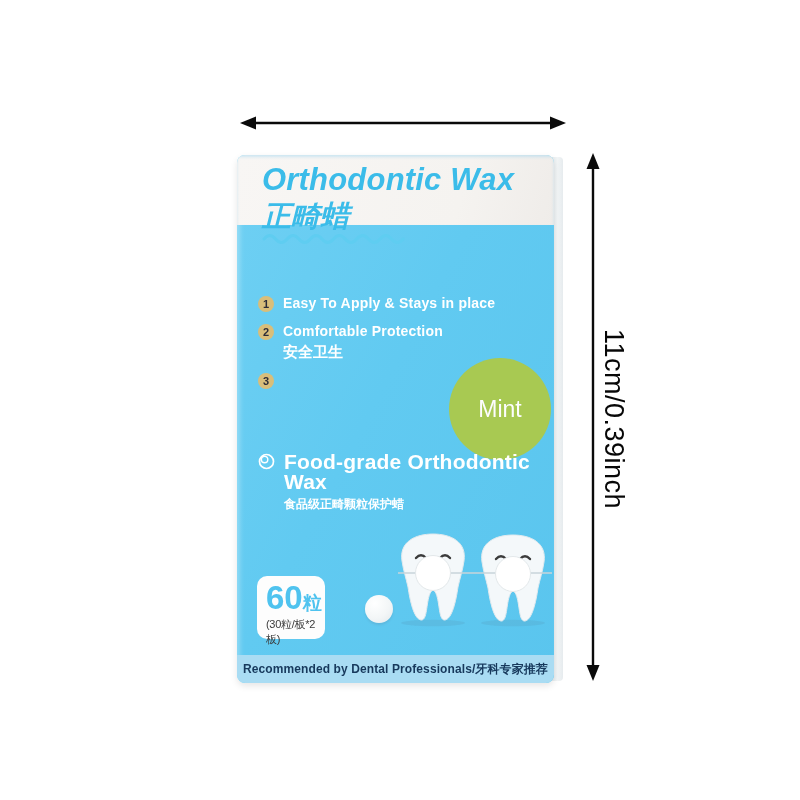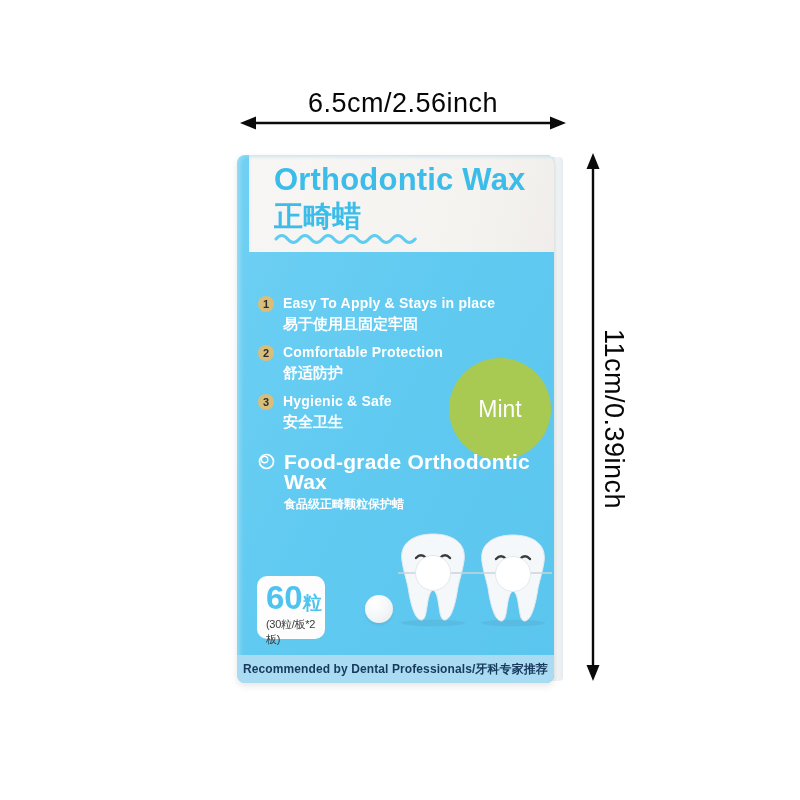--- a/index.html
+++ b/index.html
@@ -44,23 +44,24 @@
     border-radius: 0 4px 4px 0;
   }
   .box-front {
     position: absolute; left: 0; top: 0; width: 317px; height: 528px;
     background: linear-gradient(118deg, #6fd0f3 0%, #61caf1 45%, #5ac5ee 100%);
     border-radius: 8px;
     overflow: hidden;
     box-shadow: 0 3px 7px rgba(0,0,0,0.10), inset 3px 0 5px rgba(255,255,255,0.30);
   }
   .box-header {
-    position: absolute; left: 12px; top: 0; width: 100%; height: 97px;
+    position: absolute; left: 0; top: 0; width: 100%; height: 70px;
     background: linear-gradient(105deg, #f8f6f4 0%, #f5f3f0 70%, #efece9 100%);
     box-shadow: inset 0 2px 3px rgba(150,210,240,0.45);
+    font-style: italic;
   }
   .title-en {
     position: absolute; left: 25px; top: 7px;
     font-size: 31px; font-weight: bold; color: #3bbce9; letter-spacing: 0.2px;
   }
   .title-zh {
     position: absolute; left: 25px; top: 42px;
     font-size: 29px; font-weight: bold; color: #3bbce9;
   }
   .wavy { position: absolute; left: 25px; top: 78px; }
@@ -117,21 +118,20 @@
   }
   .box-footer span {
     font-size: 12px; font-weight: bold; color: #17395c; letter-spacing: 0.1px;
   }
 </style>
 </head>
 <body>
 
 <div id="canvas">
 
-  <div class="dim-label-h">6.5cm/2.56inch</div>
   <svg class="h-arrow" width="328" height="22" viewBox="0 0 328 22">
     <line x1="14" y1="11" x2="314" y2="11" stroke="#0a0a0a" stroke-width="2.4"></line>
     <polygon points="1,11 17,4.5 17,17.5" fill="#0a0a0a"></polygon>
     <polygon points="327,11 311,4.5 311,17.5" fill="#0a0a0a"></polygon>
   </svg>
 
   <svg class="v-arrow" width="22" height="530" viewBox="0 0 22 530">
     <line x1="11" y1="14" x2="11" y2="516" stroke="#0a0a0a" stroke-width="2.4"></line>
     <polygon points="11,1 4.5,17 17.5,17" fill="#0a0a0a"></polygon>
     <polygon points="11,529 4.5,513 17.5,513" fill="#0a0a0a"></polygon>
@@ -150,36 +150,31 @@
         <svg class="wavy" width="148" height="12" viewBox="0 0 148 12">
           <path d="M2,6 q5.8,-7 11.6,0 t11.6,0 t11.6,0 t11.6,0 t11.6,0 t11.6,0 t11.6,0 t11.6,0 t11.6,0 t11.6,0 t11.6,0 t11.6,0" fill="none" stroke="#5fcdf1" stroke-width="3" stroke-linecap="round"></path>
         </svg>
       </div>
 
       <div class="features">
         <div class="feature">
           <div class="feature-num">1</div>
           <div>
             <div class="feature-en">Easy To Apply &amp; Stays in place</div>
-            <div class="feature-zh">易于使用且固定牢固</div>
           </div>
         </div>
         <div class="feature">
           <div class="feature-num">2</div>
           <div>
             <div class="feature-en">Comfortable Protection</div>
-            <div class="feature-zh">舒适防护</div>
+            <div class="feature-zh">安全卫生</div>
           </div>
         </div>
         <div class="feature">
           <div class="feature-num">3</div>
-          <div>
-            <div class="feature-en">Hygienic &amp; Safe</div>
-            <div class="feature-zh">安全卫生</div>
-          </div>
         </div>
       </div>
 
       <div class="mint-circle">
         <span>Mint</span>
       </div>
 
       <div class="foodgrade">
         <svg class="foodgrade-icon" width="17" height="17" viewBox="0 0 17 17">
           <circle cx="8.5" cy="8.5" r="7" fill="none" stroke="#ffffff" stroke-width="1.7"></circle>

